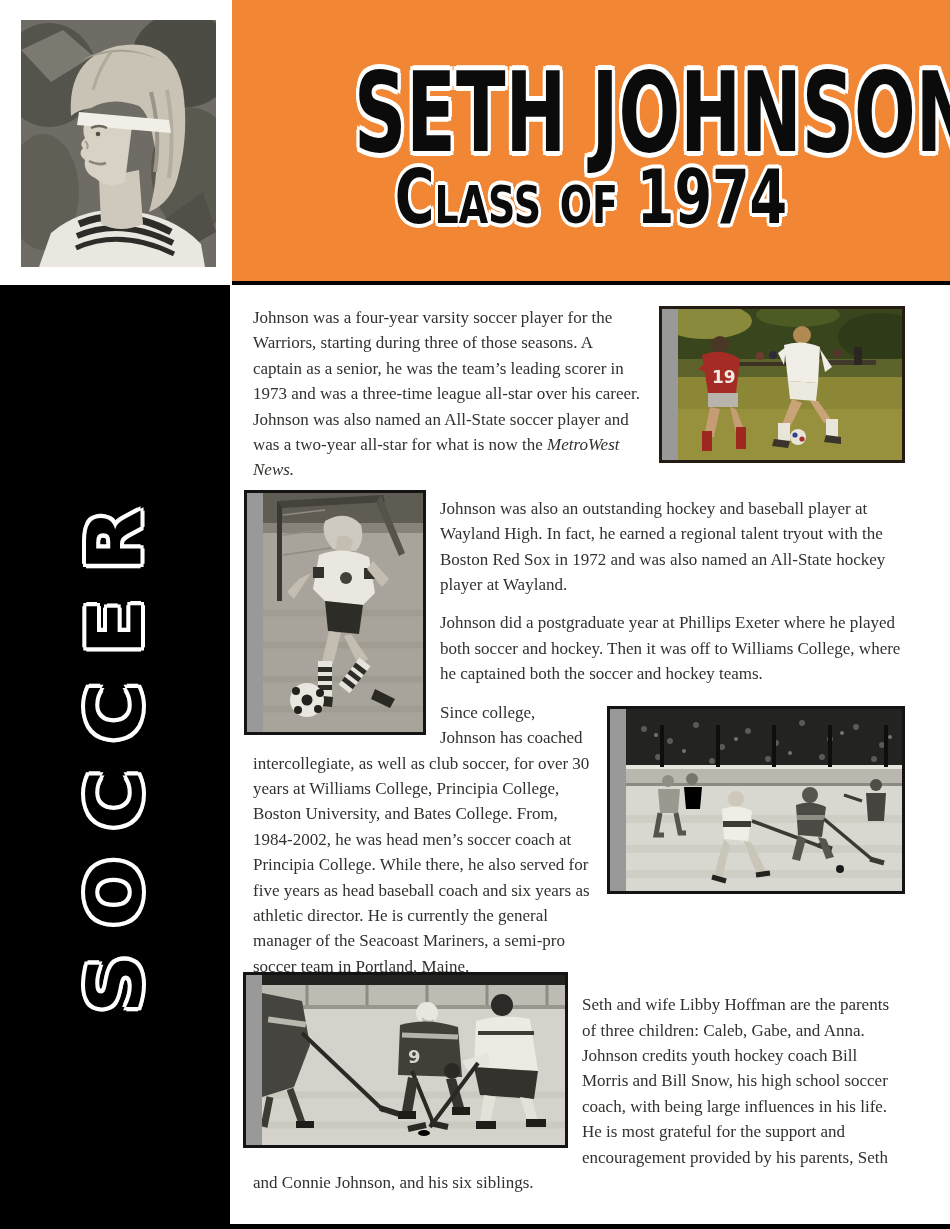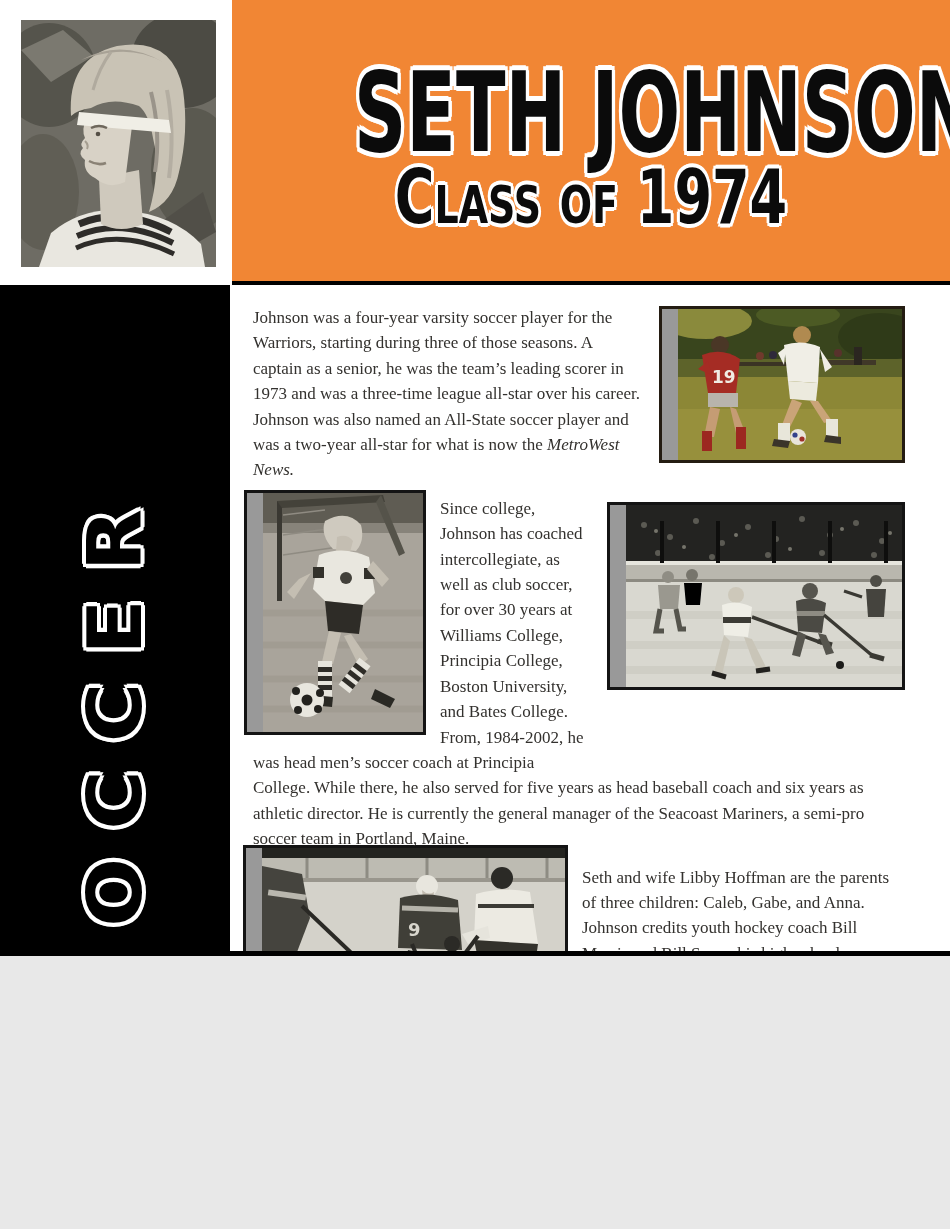--- a/index.html
+++ b/index.html
@@ -1,18 +1,18 @@
 <!DOCTYPE html>
 <html><head>
 <meta charset="utf-8">
 <style>
   * { margin:0; padding:0; box-sizing:content-box; }
   html,body { background:#e8e8e8; }
   .page {
-    position:relative; width:950px; height:956px;
+    position:relative; width:950px; height:1229px;
     margin:0 auto; background:#ffffff; overflow:hidden;
     font-family:"Liberation Serif", serif;
   }
 
   
   .banner {
     position:absolute; left:232px; top:0; width:718px; height:281px;
     background:#F18634; border-bottom:4px solid #000;
   }
   .banner-title {
@@ -202,21 +202,23 @@
         <path d="M112 196 L132 206 L127 215 L108 206 Z" fill="#2a2924"></path>
         <circle cx="44" cy="207" r="17" fill="#e8e6de"></circle>
         <circle cx="44" cy="207" r="5.5" fill="#23221e"></circle>
         <circle cx="57" cy="200" r="4" fill="#23221e"></circle>
         <circle cx="33" cy="198" r="4" fill="#23221e"></circle>
         <circle cx="35" cy="217" r="4" fill="#23221e"></circle>
         <circle cx="55" cy="216" r="4" fill="#23221e"></circle>
       </svg>
     </figure>
 
-
+    <p>Johnson was also an outstanding hockey and baseball player at Wayland High. In fact, he earned a regional talent tryout with the Boston Red Sox in 1972 and was also named an All-State hockey player at Wayland.</p>
+
+    <p>Johnson did a postgraduate year at Phillips Exeter where he played both soccer and hockey. Then it was off to Williams College, where he captained both the soccer and hockey teams.</p>
 
     <figure class="photo photo3" aria-label="Black-and-white photo of a hockey game on ice with spectators in the stands">
       <svg viewBox="0 0 276 182" preserveAspectRatio="none">
         <rect width="276" height="182" fill="#d9d8d0"></rect>
         <rect width="276" height="62" fill="#232321"></rect>
         <g fill="#5b5a53">
           <circle cx="18" cy="20" r="3"></circle>
             <circle cx="44" cy="32" r="3"></circle>
             <circle cx="70" cy="16" r="3"></circle>
           <circle cx="96" cy="38" r="3"></circle>

